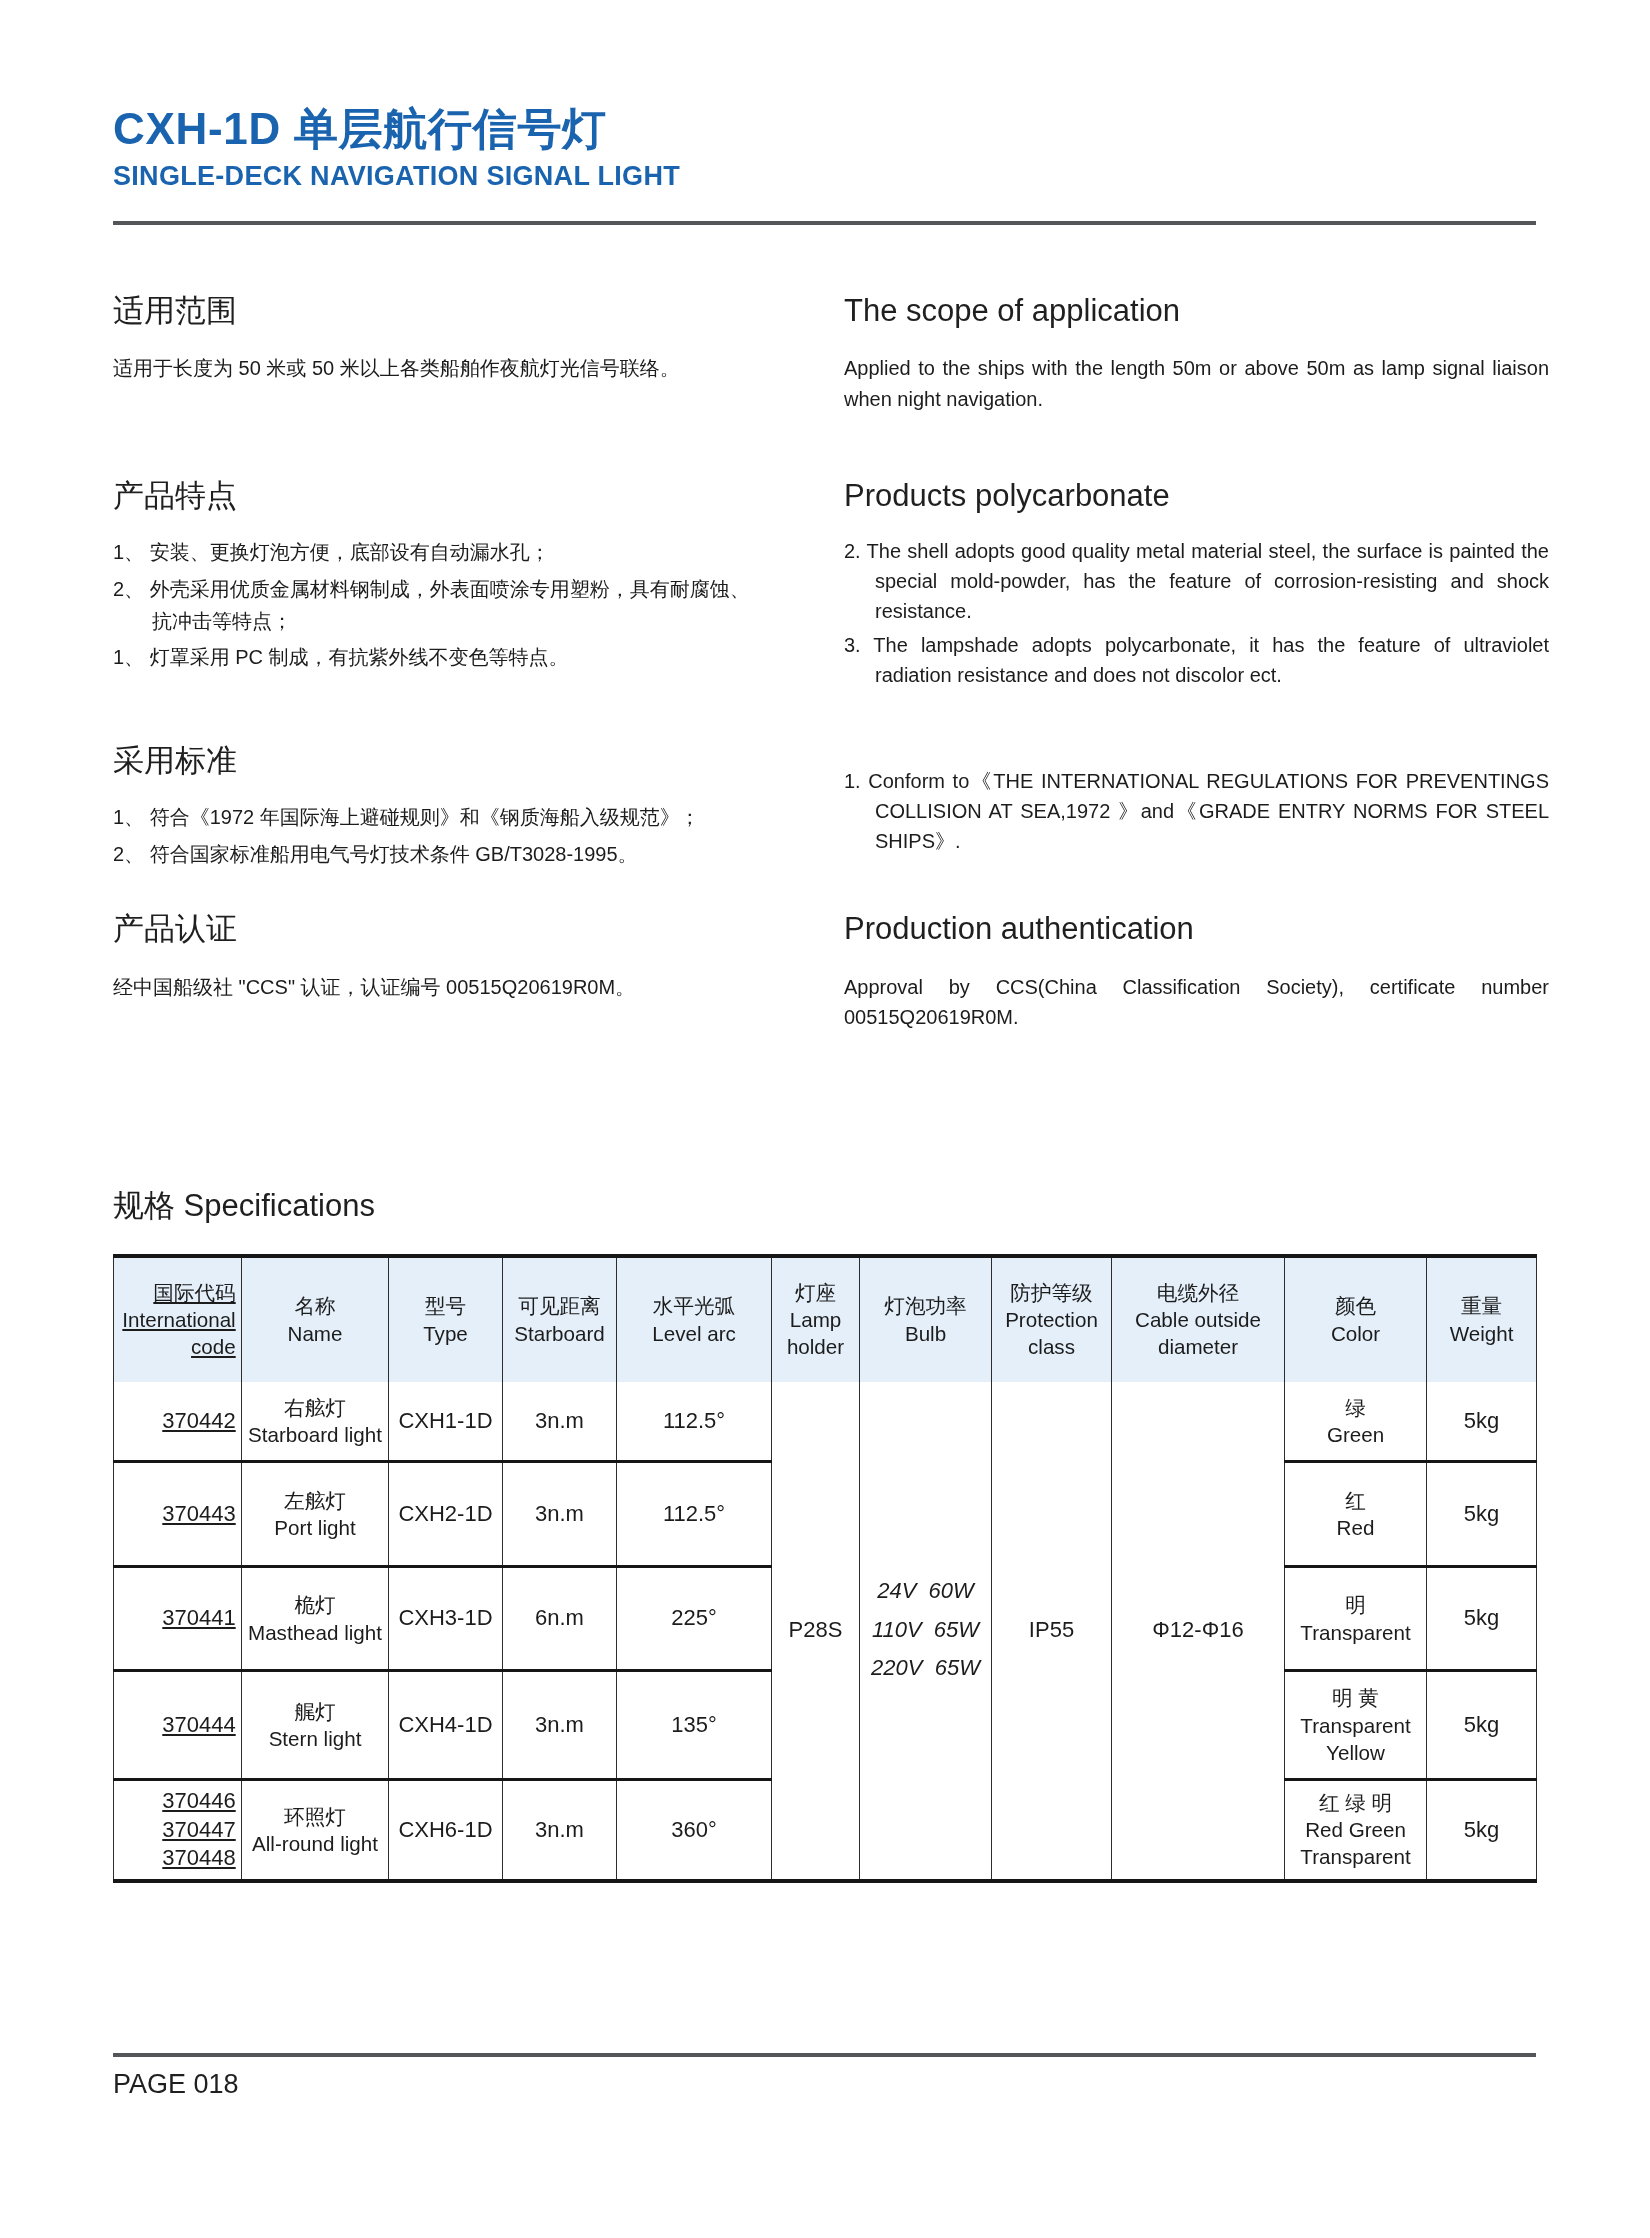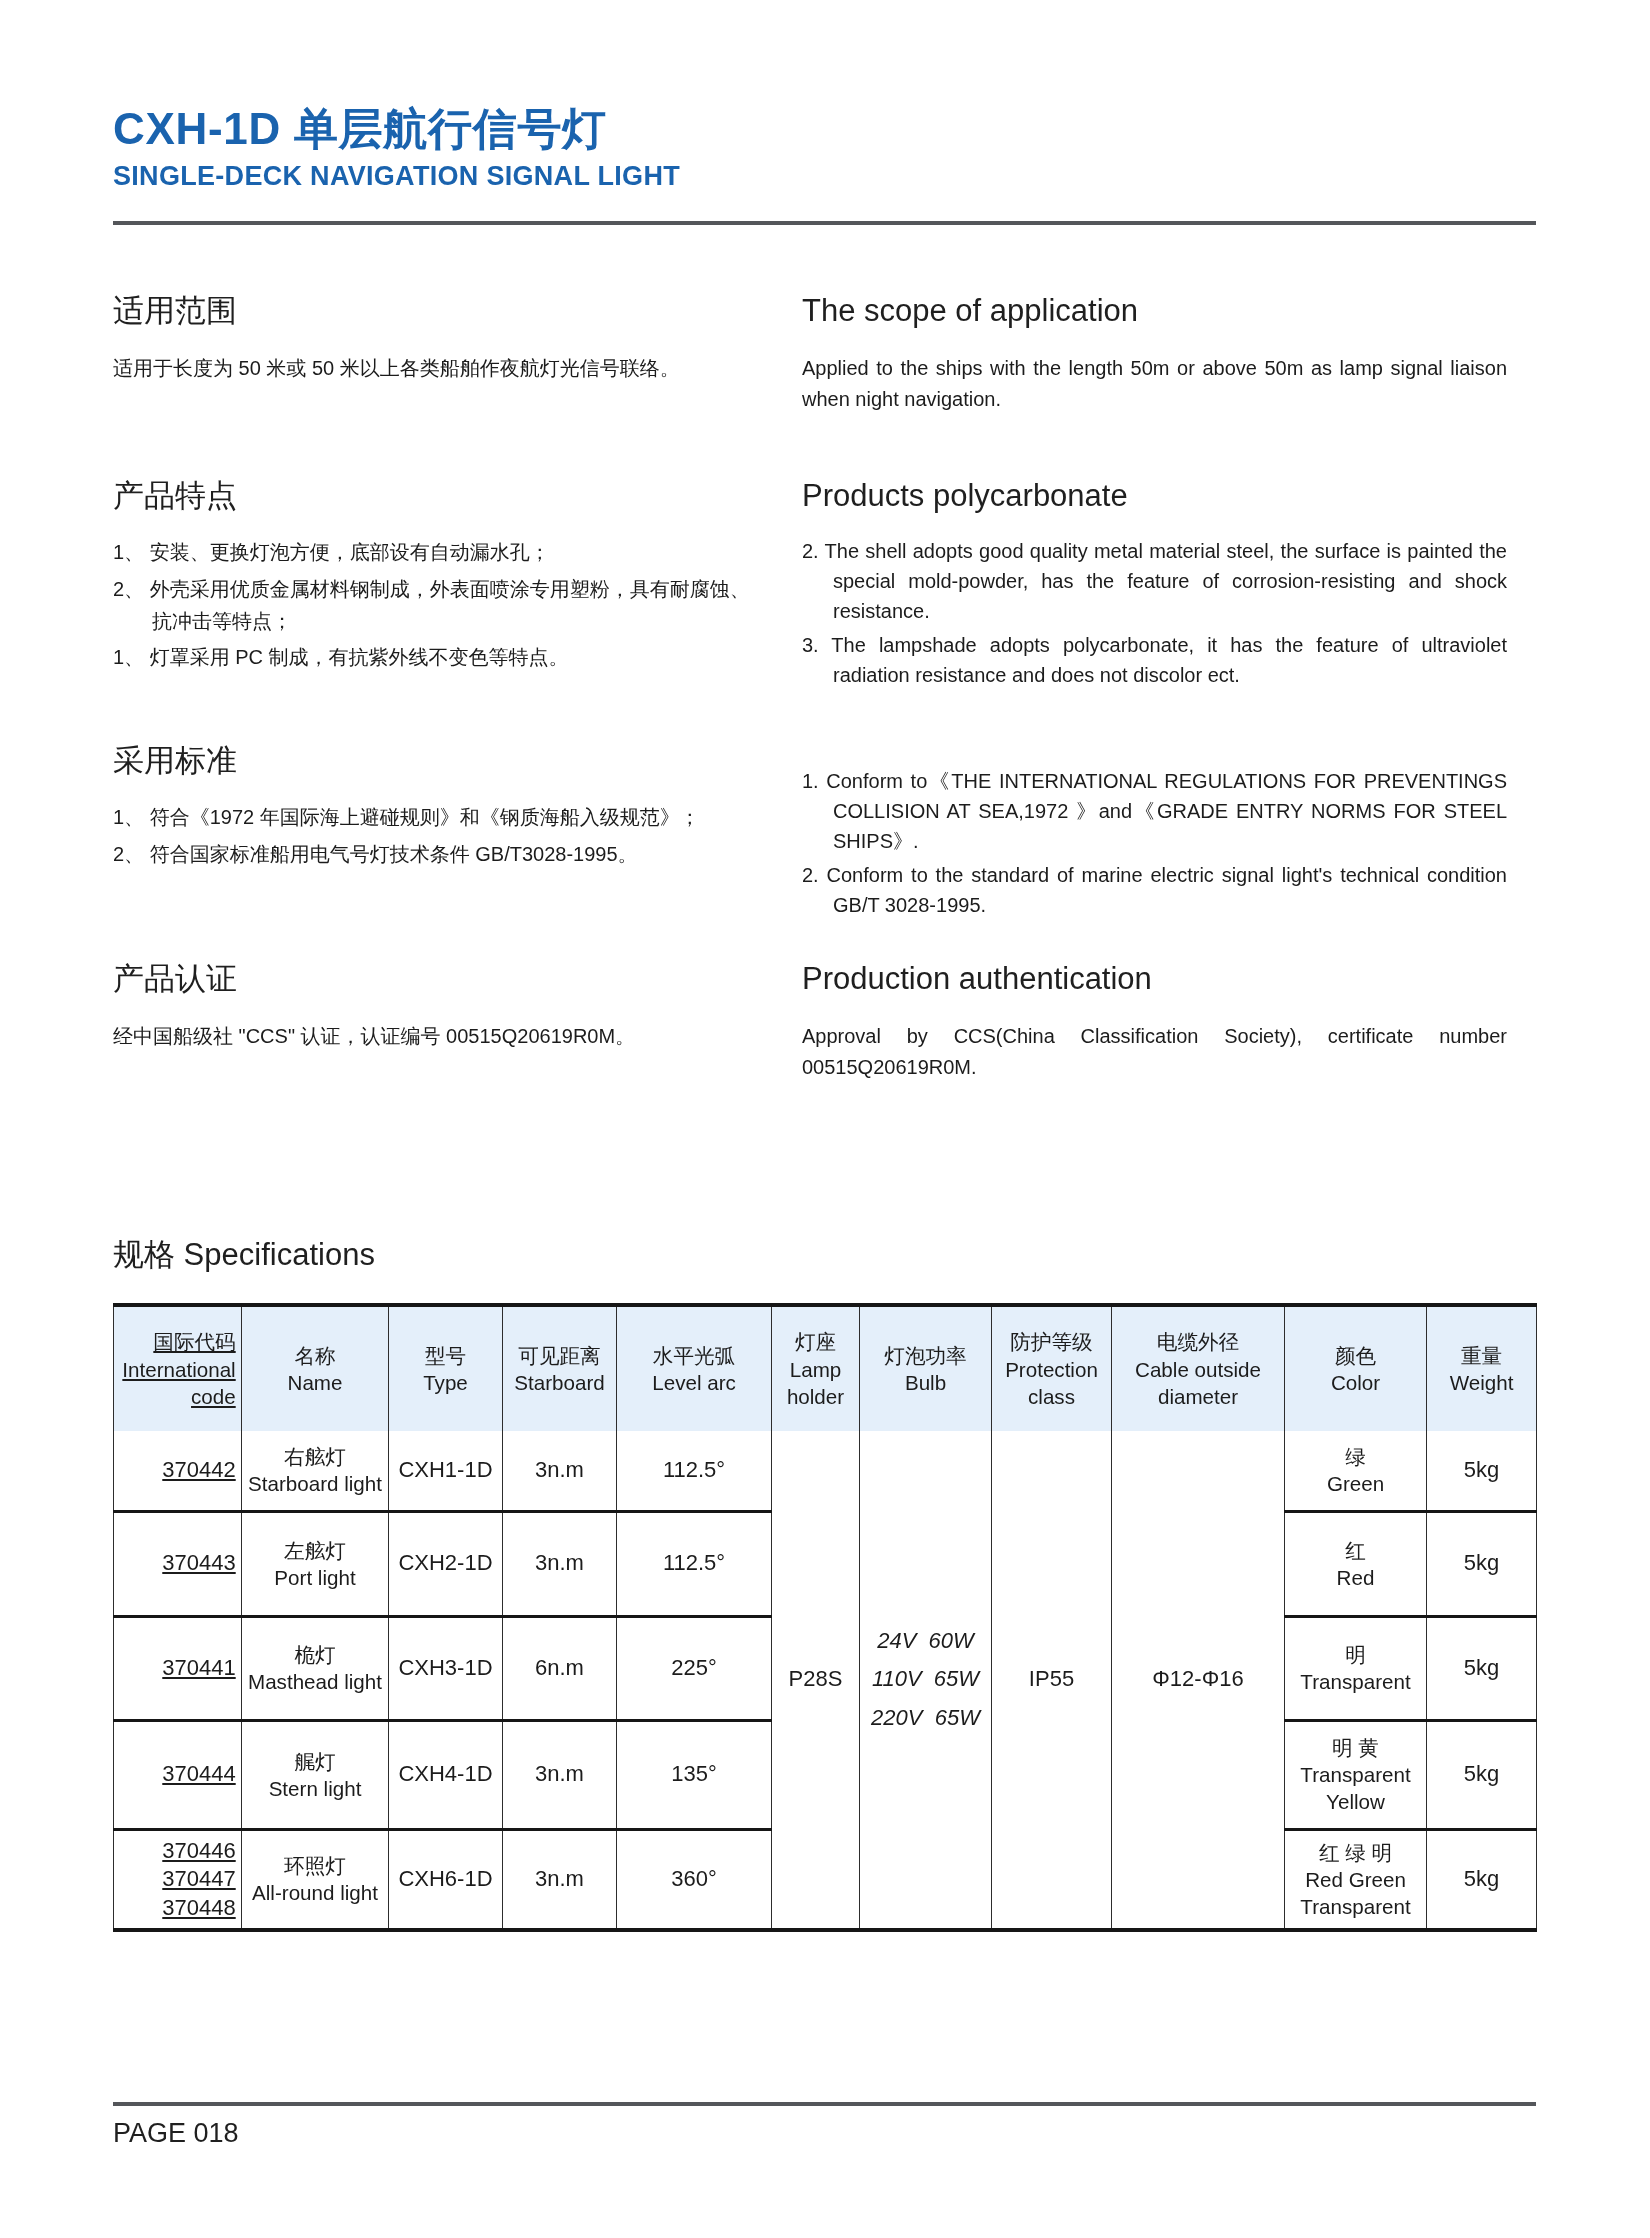--- a/index.html
+++ b/index.html
@@ -32,21 +32,21 @@
   .rule {
     height: 4px;
     background: #54565a;
     margin-top: 29px;
     width: 100%;
   }
   
   .pair {
     display: grid;
     grid-template-columns: 652px 705px;
-    column-gap: 37px;
+    column-gap: 79px;
     align-items: start;
   }
   .pair-scope    { margin-top: 68px; }
   .pair-features { margin-top: 44px; }
   .pair-standard { margin-top: 53px; }
   .pair-cert     { margin-top: 41px; }
   .sec-h {
     margin: 0;
     font-size: 31px;
     font-weight: 500;
@@ -155,21 +155,20 @@
     <section>
       <h2 class="sec-h zh">采用标准</h2>
       <div class="items">
         <p class="item zh">1、 符合《1972 年国际海上避碰规则》和《钢质海船入级规范》；</p>
         <p class="item zh">2、 符合国家标准船用电气号灯技术条件 GB/T3028-1995。</p>
       </div>
     </section>
     <section>
       <div class="items">
         <p class="item en">1. Conform to《THE INTERNATIONAL REGULATIONS FOR PREVENTINGS COLLISION AT SEA,1972 》and《GRADE ENTRY NORMS FOR STEEL SHIPS》.</p>
-        <p class="item en">2. Conform to the standard of marine electric signal light's technical condition GB/T 3028-1995.</p>
       </div>
     </section>
   </div>
 
   <div class="pair pair-cert">
     <section>
       <h2 class="sec-h zh">产品认证</h2>
       <p class="sec-body zh">经中国船级社 "CCS" 认证，认证编号 00515Q20619R0M。</p>
     </section>
     <section>

